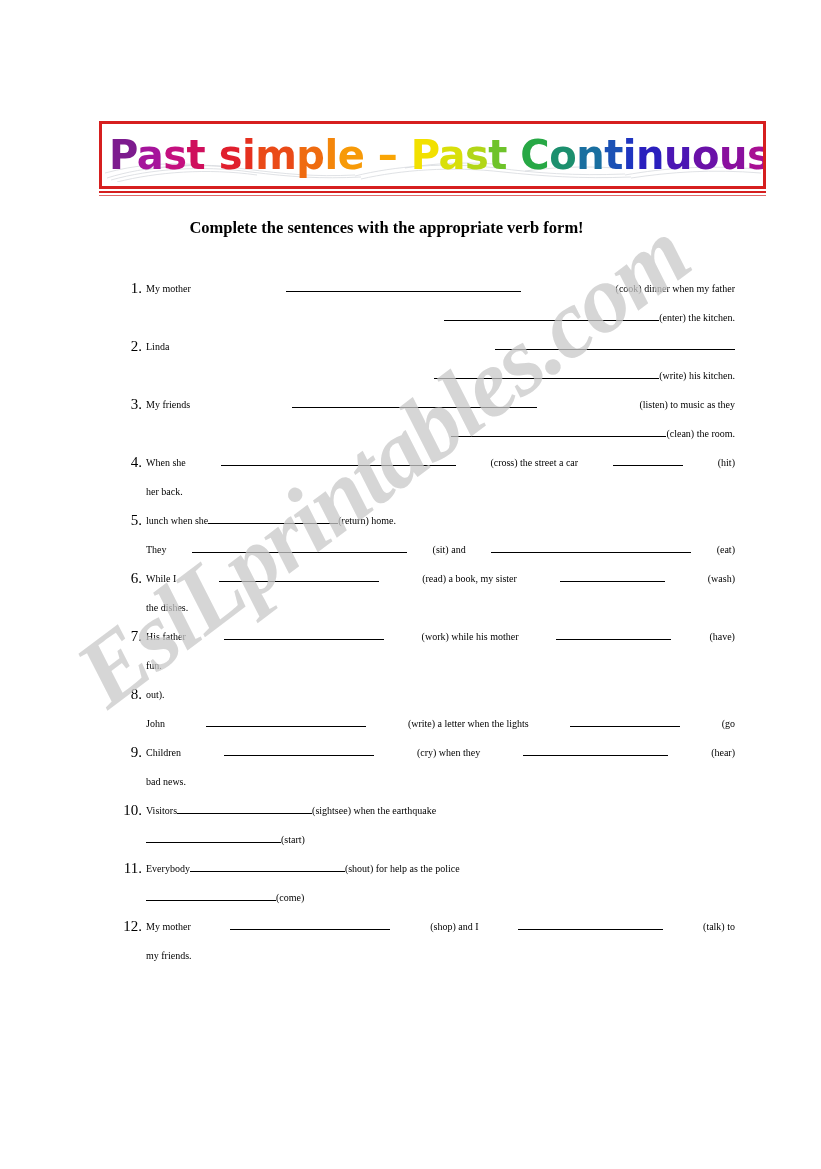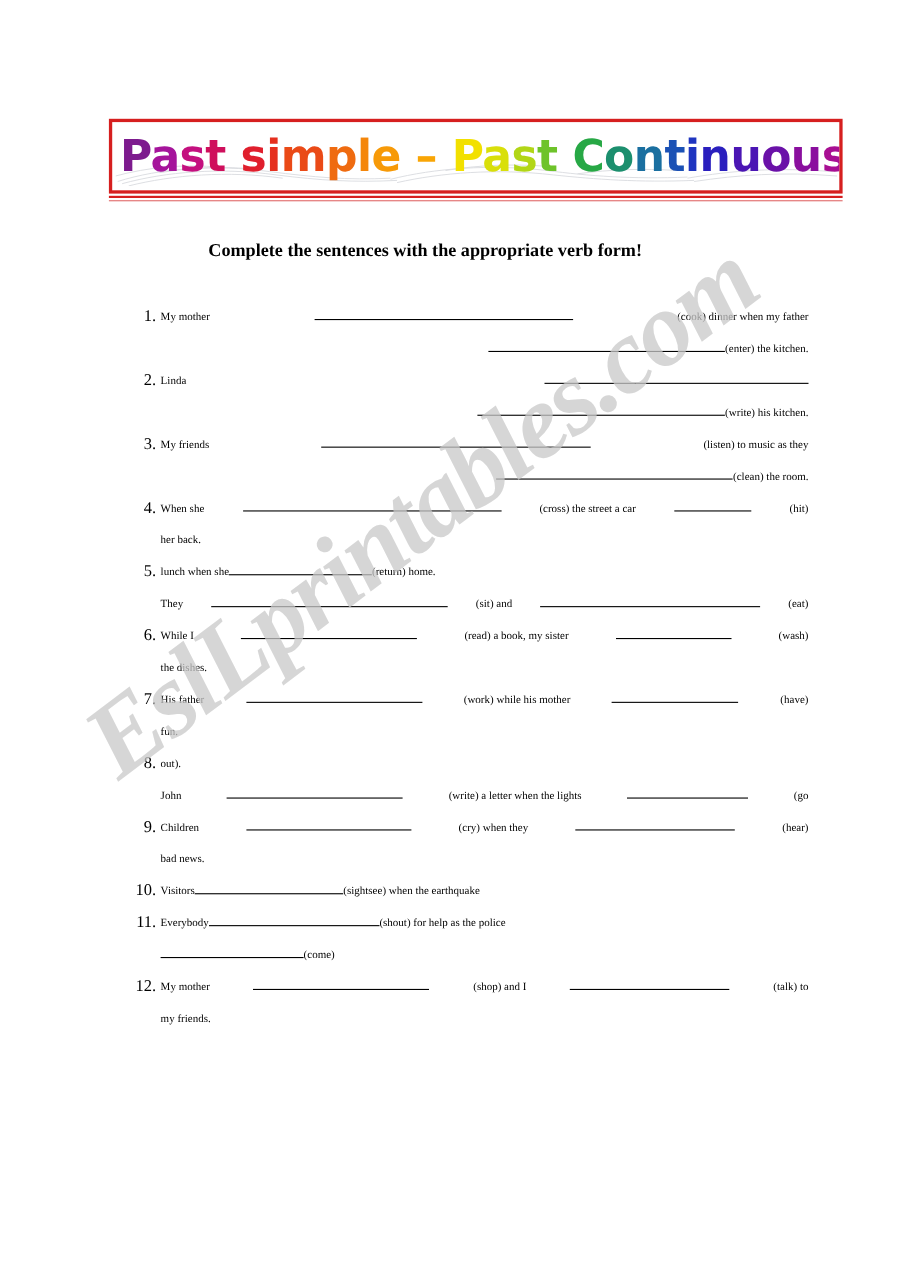--- a/index.html
+++ b/index.html
@@ -40,21 +40,21 @@
     letter-spacing: -2px;
     color: #c9c9c9;
     opacity: 0.75;
     white-space: nowrap;
   }
 
   
   #banner-wrap {
     position: absolute;
     left: 99px;
-    top: 108px;
+    top: 121px;
     width: 667px;
     z-index: 2;
   }
   #banner {
     position: relative;
     border: 3px solid #d61f1f;
     background: #ffffff;
     height: 62px;
     overflow: hidden;
   }
@@ -300,20 +300,21 @@
           <span class="blank" style="width: 145px;"></span>
           <span class="seg">(hear)</span>
         </div>
         <div class="line"><span class="seg">bad news.</span></div>
       </div>
     </div>
     <div class="item">
       <div class="item-num">10.</div>
       <div class="item-body">
         <div class="line"><span class="seg">Visitors</span><span class="blank" style="width: 135px;"></span><span class="seg">(sightsee) when the earthquake</span></div>
+        <div class="line"><span class="blank" style="width: 135px;"></span><span class="seg">(start)</span></div>
       </div>
     </div>
     <div class="item">
       <div class="item-num">11.</div>
       <div class="item-body">
         <div class="line"><span class="seg">Everybody</span><span class="blank" style="width: 155px;"></span><span class="seg">(shout) for help as the police</span></div>
         <div class="line"><span class="blank" style="width: 130px;"></span><span class="seg">(come)</span></div>
       </div>
     </div>
     <div class="item">

